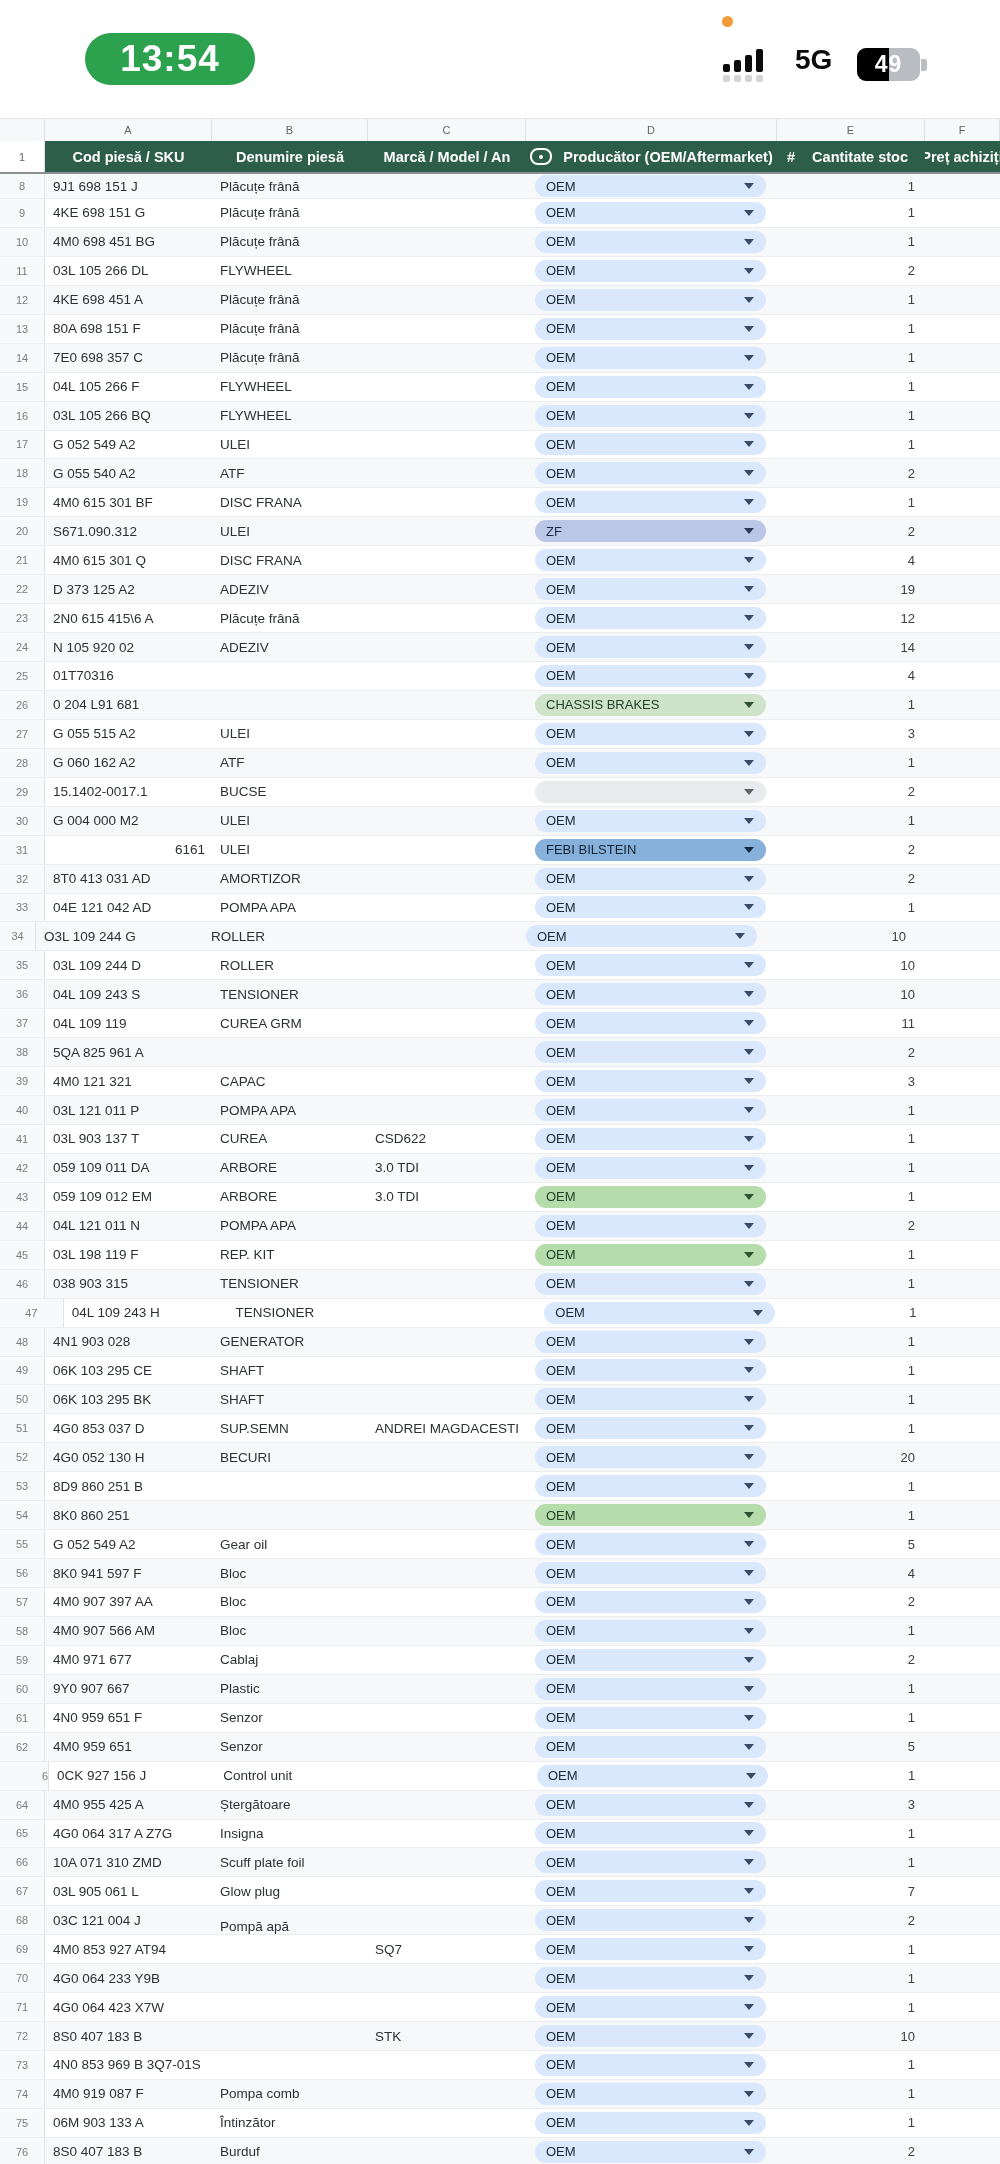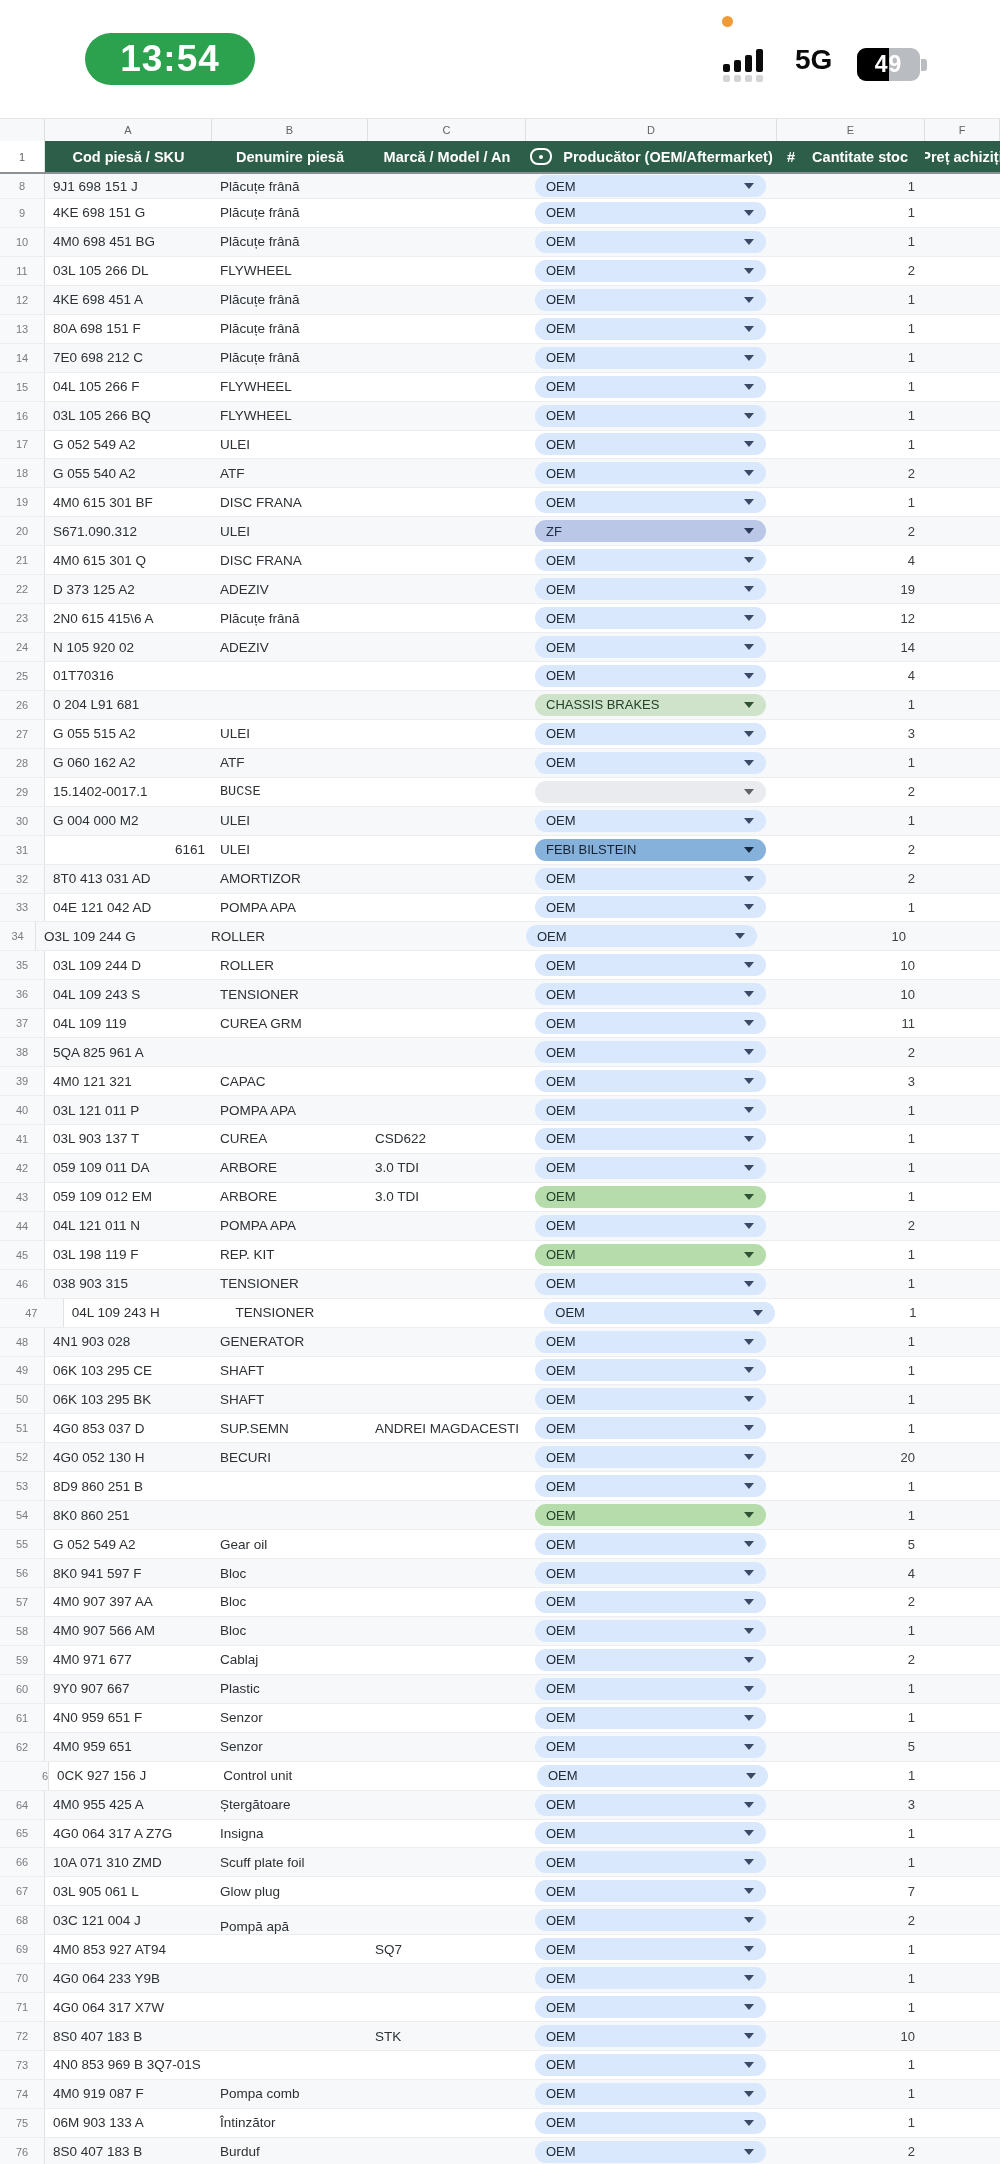--- a/index.html
+++ b/index.html
@@ -204,21 +204,21 @@
             <div class="chip chip-blue">
               <span>OEM</span>
               <span class="arr"></span>
             </div>
           </div>
           <div class="c qty" style="width: 148px;">1</div>
           <div class="c" style="width: 75px;"></div>
         </div>
         <div class="r band">
           <div class="c gut" style="width: 45px;">14</div>
-          <div class="c sku" style="width: 167px;">7E0 698 212 C</div>
+          <div class="c sku" style="width: 167px;">7E0 698 357 C</div>
           <div class="c nm" style="width: 156px;">Plăcuțe frână</div>
           <div class="c mdl" style="width: 158px;"></div>
           <div class="c chipwrap" style="width: 251px;">
             <div class="chip chip-blue">
               <span>OEM</span>
               <span class="arr"></span>
             </div>
           </div>
           <div class="c qty" style="width: 148px;">1</div>
           <div class="c" style="width: 75px;"></div>
@@ -415,21 +415,21 @@
               <span>OEM</span>
               <span class="arr"></span>
             </div>
           </div>
           <div class="c qty" style="width: 148px;">1</div>
           <div class="c" style="width: 75px;"></div>
         </div>
         <div class="r">
           <div class="c gut" style="width: 45px;">29</div>
           <div class="c sku" style="width: 167px;">15.1402-0017.1</div>
-          <div class="c nm" style="width: 156px; font-family: Liberation Mono, monospace;">BUCSE</div>
+          <div class="c nm" style="width: 156px;">BUCSE</div>
           <div class="c mdl" style="width: 158px;"></div>
           <div class="c chipwrap" style="width: 251px;">
             <div class="chip chip-gray">
               <span></span>
               <span class="arr"></span>
             </div>
           </div>
           <div class="c qty" style="width: 148px;">2</div>
           <div class="c" style="width: 75px;"></div>
         </div>
@@ -1002,21 +1002,21 @@
             <div class="chip chip-blue">
               <span>OEM</span>
               <span class="arr"></span>
             </div>
           </div>
           <div class="c qty" style="width: 148px;">1</div>
           <div class="c" style="width: 75px;"></div>
         </div>
         <div class="r">
           <div class="c gut" style="width: 45px;">71</div>
-          <div class="c sku" style="width: 167px;">4G0 064 317 X7W</div>
+          <div class="c sku" style="width: 167px;">4G0 064 423 X7W</div>
           <div class="c nm" style="width: 156px;"></div>
           <div class="c mdl" style="width: 158px;"></div>
           <div class="c chipwrap" style="width: 251px;">
             <div class="chip chip-blue">
               <span>OEM</span>
               <span class="arr"></span>
             </div>
           </div>
           <div class="c qty" style="width: 148px;">1</div>
           <div class="c" style="width: 75px;"></div>

